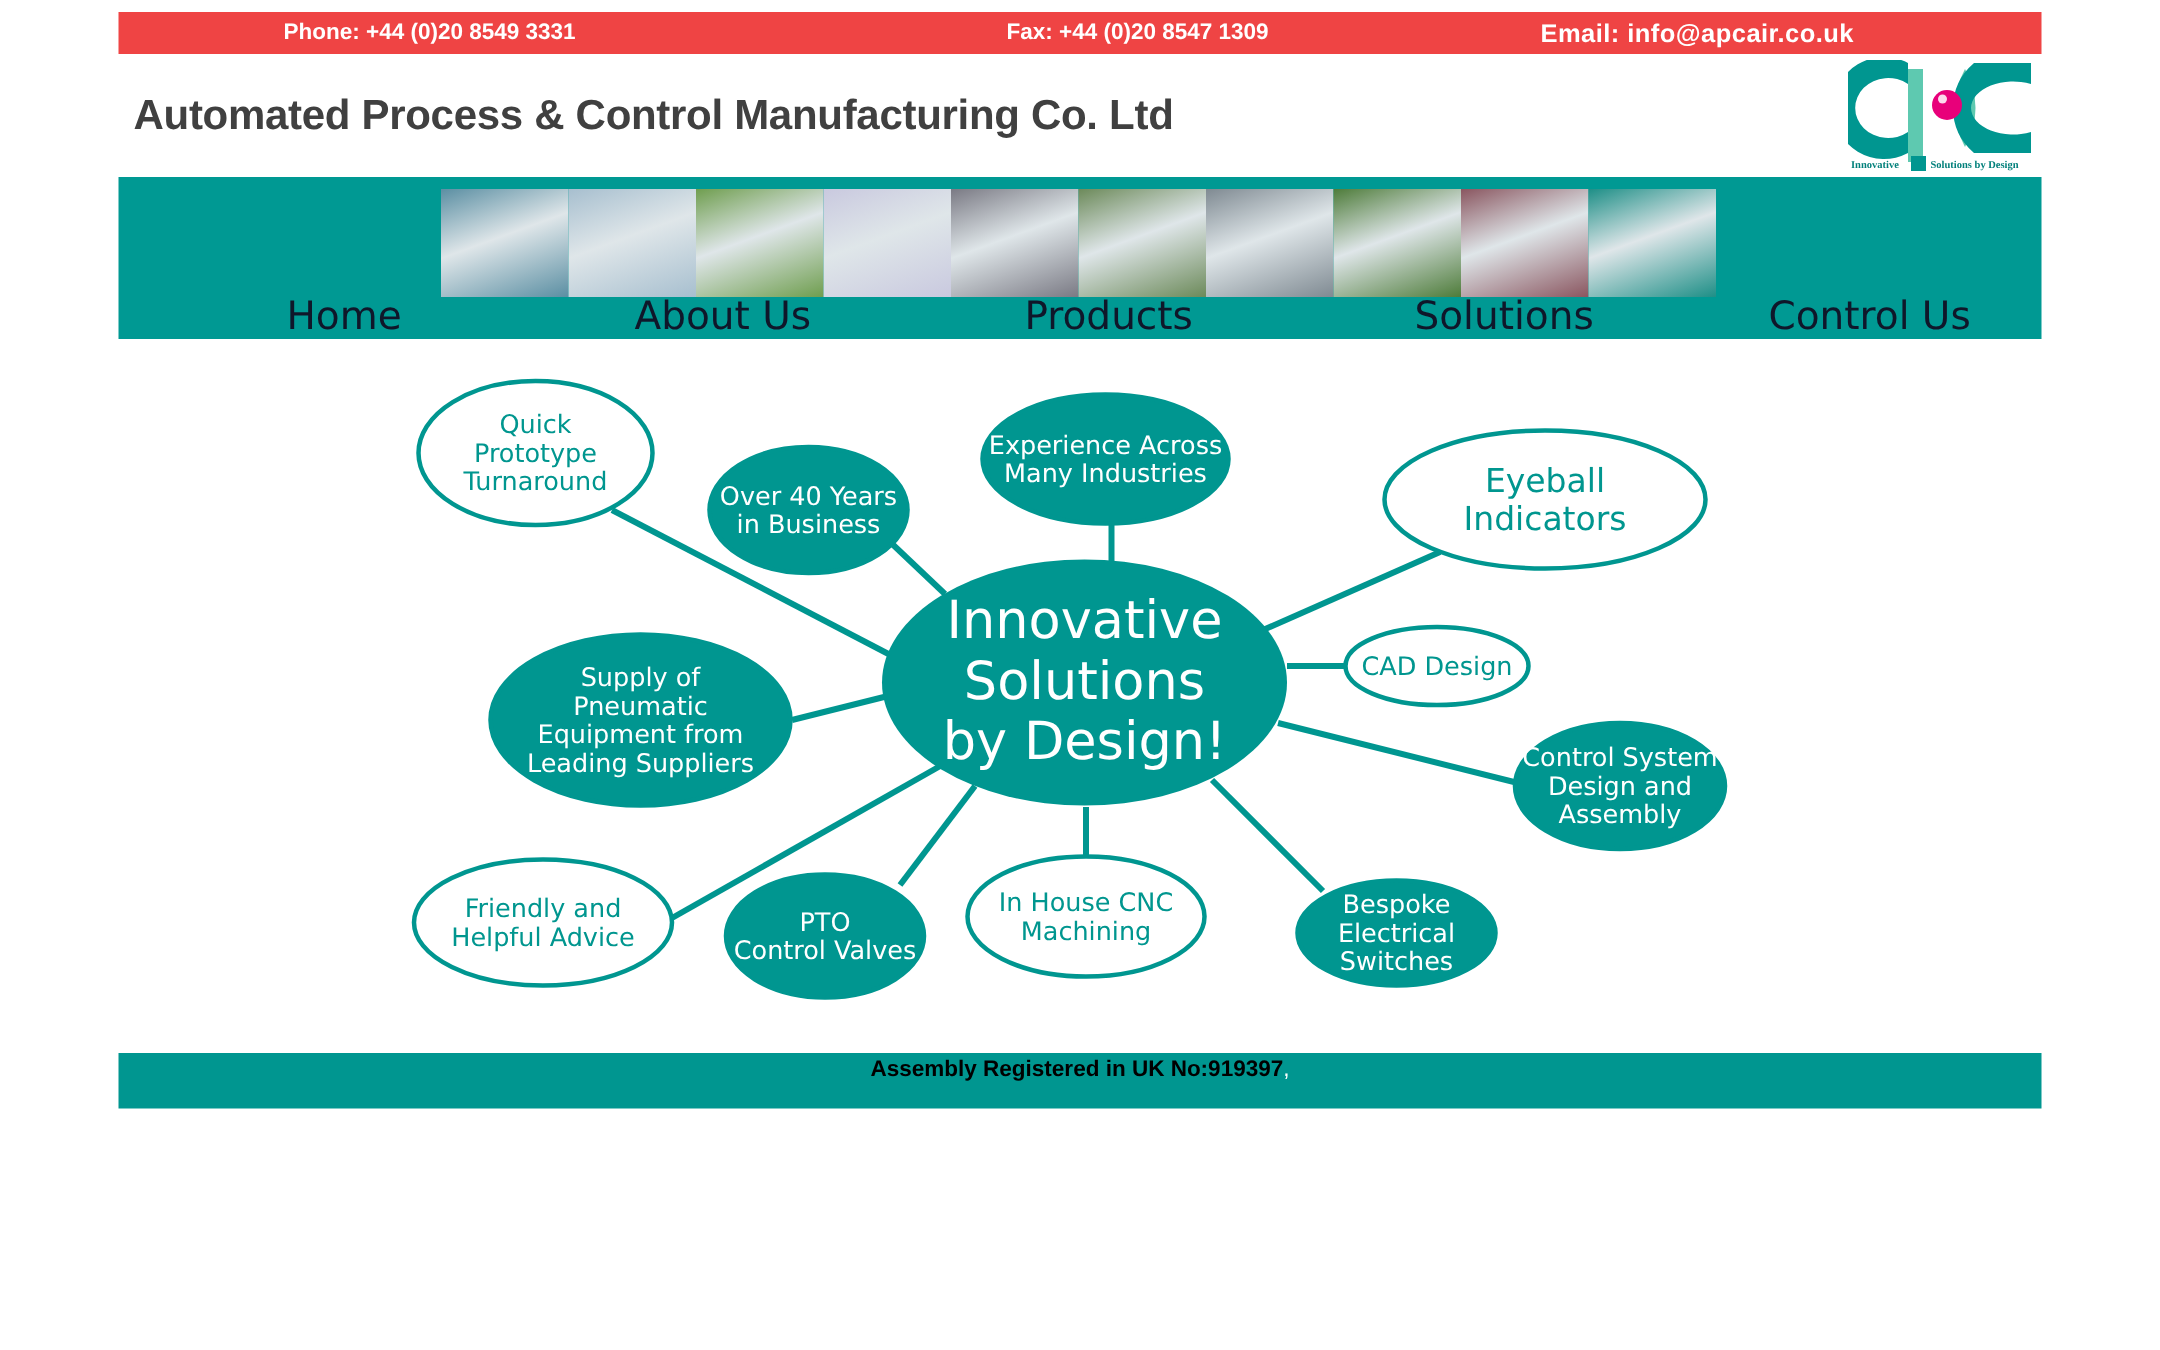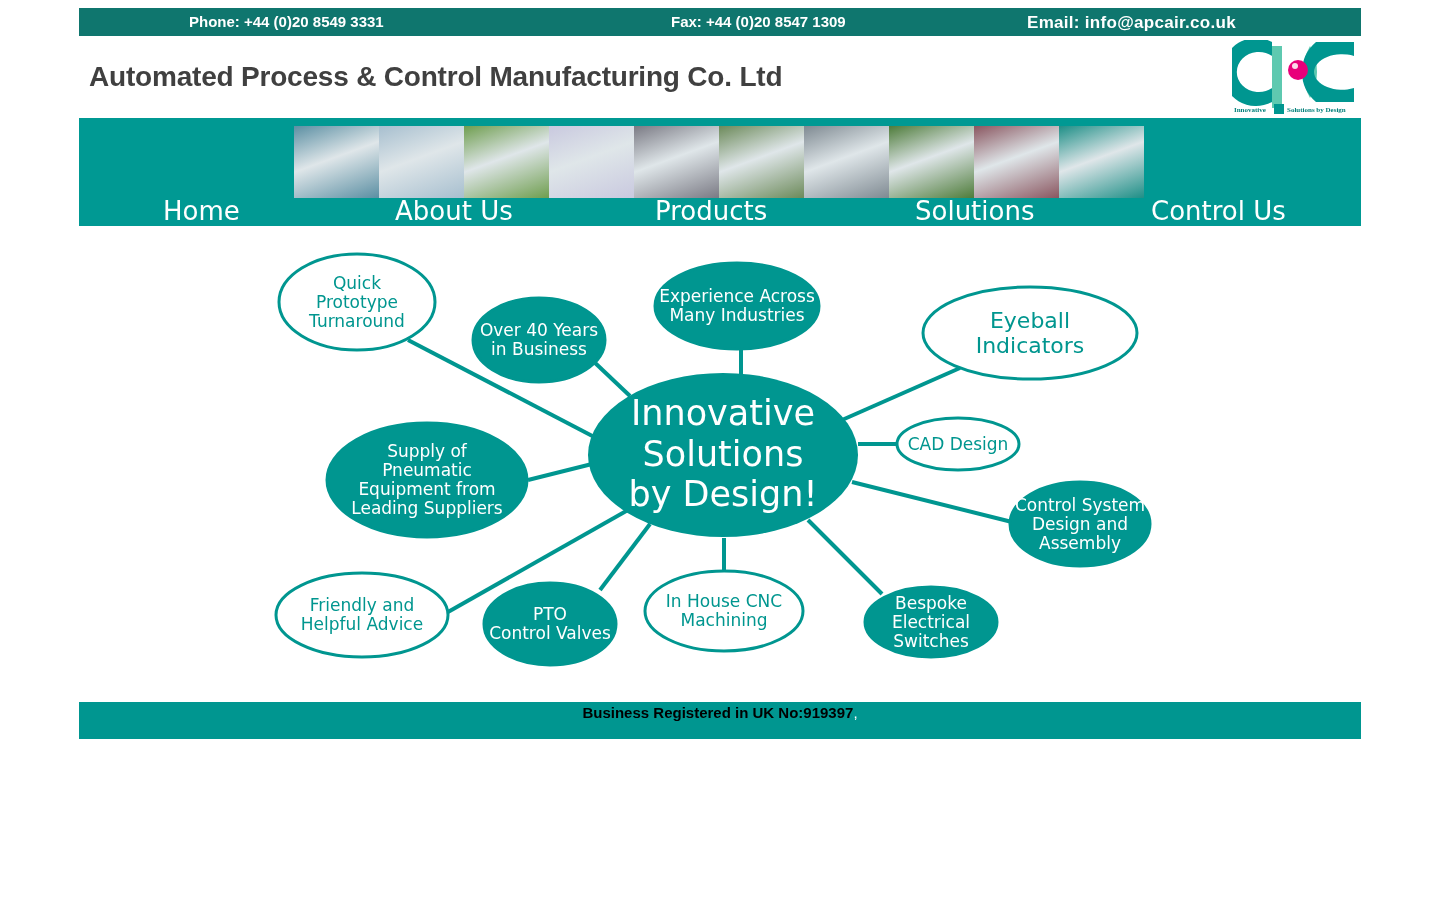--- a/index.html
+++ b/index.html
@@ -1,43 +1,43 @@
 <!DOCTYPE html>
 <html><head>
   <meta charset="utf-8">
   <style>
     * { margin: 0; padding: 0; box-sizing: border-box; }
     html, body { width: 1440px; height: 900px; background: #ffffff; overflow: hidden; }
     body { position: relative; font-family: "Liberation Sans", sans-serif; }
 
     .contact-bar {
       position: absolute; left: 79px; top: 8px; width: 1282px; height: 28px;
-      background: #0f766e; color: #ffffff; font-weight: bold;
+      background: #ef4444; color: #ffffff; font-weight: bold;
     }
     .contact-bar span { position: absolute; top: 5px; font-size: 15px; white-space: nowrap; }
     .contact-bar .phone { left: 110px; }
     .contact-bar .fax { left: 548px; margin-left: 44px; }
     .contact-bar .email { left: 948px; top: 5px; font-size: 17px; letter-spacing: 0.3px; }
 
     .company-title {
       position: absolute; left: 89px; top: 61px; font-size: 28px; font-weight: bold;
       color: #404040; font-family: Liberation Sans, sans-serif; letter-spacing: -0.2px;
     }
 
     .logo { position: absolute; left: 1232px; top: 40px; width: 126px; height: 76px; }
 
     .nav-band {
       position: absolute; left: 79px; top: 118px; width: 1282px; height: 108px;
       background: #009993;
     }
     .photo-strip { position: absolute; left: 215px; top: 8px; height: 72px; display: flex; }
     .photo { width: 85px; height: 72px; }
     .nav-item {
-      position: absolute; top: 78px; color: #ffffff; font-size: 26px;
-      font-family: "DejaVu Sans", sans-serif; cursor: pointer; white-space: nowrap; line-height: 30px;
+      position: absolute; top: 78px; color: #0f172a; font-size: 26px;
+      font-family: "DejaVu Sans", sans-serif; cursor: pointer; white-space: nowrap; line-height: 30px; margin-left: 28px;
     }
 
     .diagram { position: absolute; left: 260px; top: 240px; width: 920px; height: 440px; }
     .node-text {
       font-family: "DejaVu Sans", sans-serif; text-anchor: middle;
     }
 
     .footer {
       position: absolute; left: 79px; top: 702px; width: 1282px; height: 37px;
       background: #009690; color: #000000; font-weight: bold; text-align: center; font-size: 15px;
@@ -176,14 +176,14 @@
     <g>
       <ellipse cx="463" cy="215" rx="135" ry="82" fill="#009690"></ellipse>
       <text class="node-text" x="463" y="185" font-size="35" fill="#ffffff">Innovative</text>
       <text class="node-text" x="463" y="226" font-size="35" fill="#ffffff">Solutions</text>
       <text class="node-text" x="463" y="266" font-size="35" fill="#ffffff">by Design!</text>
     </g>
   </svg>
 </div>
 
 <div class="footer">
-  <div><span>Business Registered in UK No:919397</span><span style="font-weight:normal;color:#ffffff;">,</span></div>
+  <div><span>Assembly Registered in UK No:919397</span><span style="font-weight:normal;color:#ffffff;">,</span></div>
 </div>
 
 </body></html>

